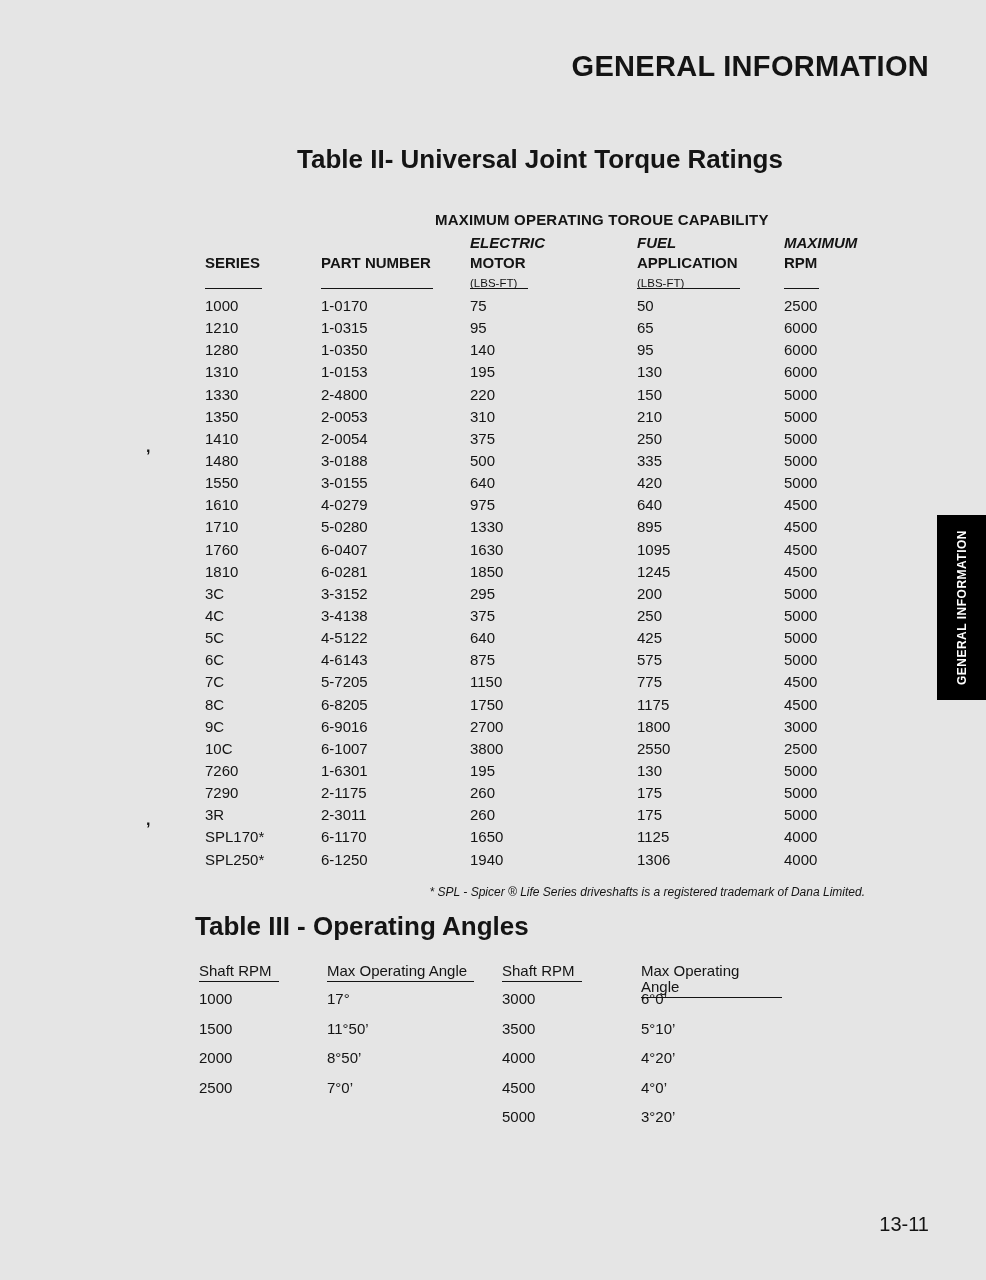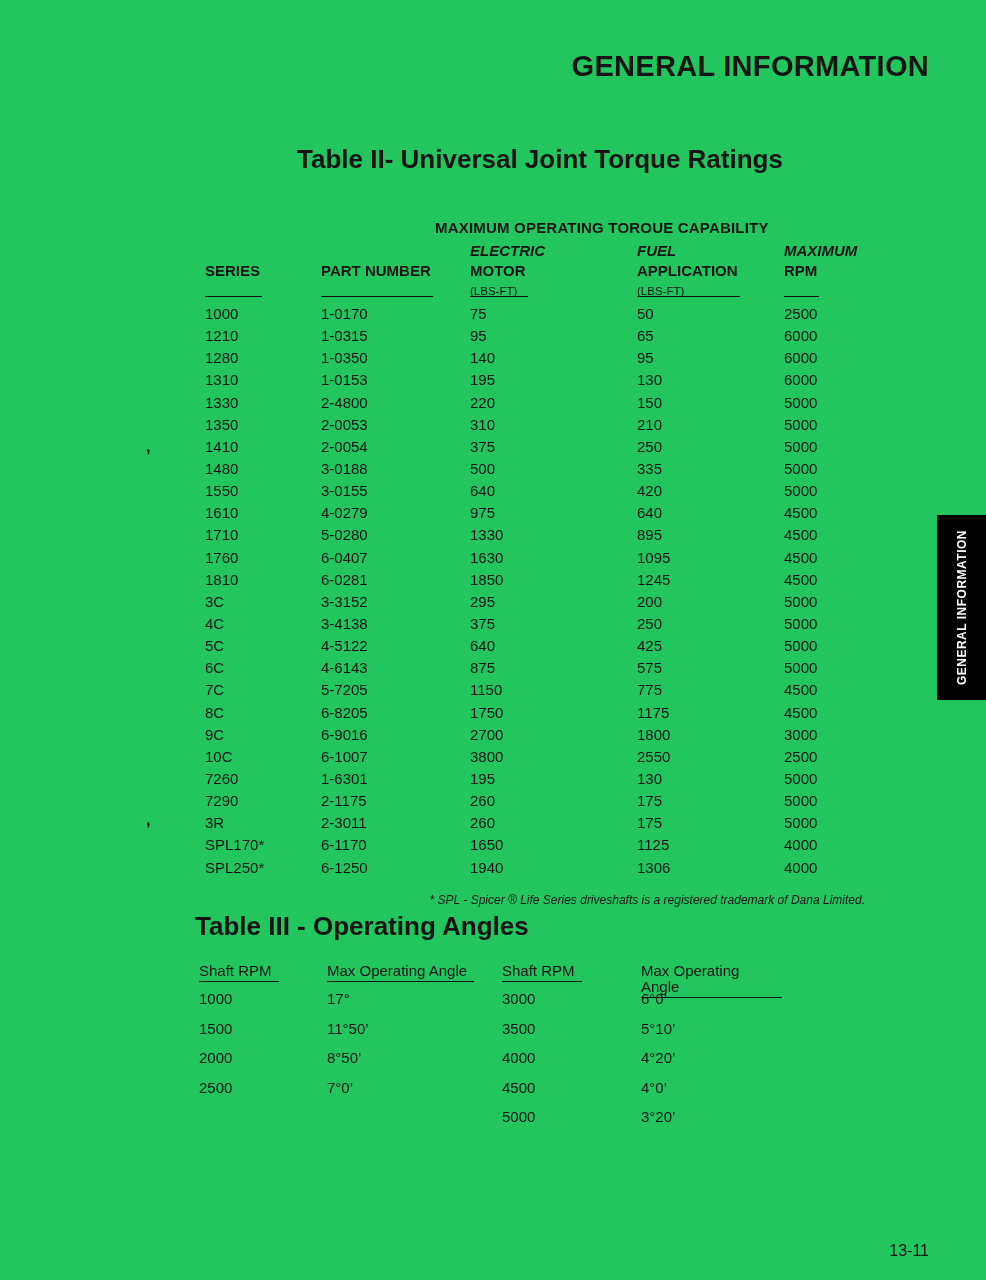--- a/index.html
+++ b/index.html
@@ -1,21 +1,21 @@
 <!DOCTYPE html>
 <html><head>
 <meta charset="utf-8">
 <style>
   * { margin: 0; padding: 0; box-sizing: border-box; }
   html, body { background: #ffffff; }
   .page {
     position: relative;
     width: 986px;
     height: 1280px;
-    background: #22c55e;
+    background: #e5e5e5;
     font-family: "Liberation Sans", sans-serif;
     color: #141414;
     overflow: hidden;
   }
 
   .doc-header {
     position: absolute;
     top: 50px;
     right: 57px;
     font-size: 29px;
@@ -31,21 +31,21 @@
     width: 670px;
     text-align: center;
     font-size: 26px;
     font-weight: bold;
   }
 
   
   .t2 {
     position: absolute;
     left: 205px;
-    top: 220px;
+    top: 212px;
     width: 660px;
   }
   .t2-caption {
     padding-left: 230px;
     font-size: 15px;
     font-weight: bold;
     letter-spacing: 0.2px;
     line-height: 15px;
     height: 23px;
     white-space: nowrap;
@@ -131,23 +131,23 @@
     position: absolute;
     font-size: 16px;
     font-weight: bold;
     color: #141414;
   }
   .mark1 { left: 146px; top: 438px; }
   .mark2 { left: 146px; top: 811px; }
 
   .page-number {
     position: absolute;
-    top: 1242px;
+    top: 1213px;
     right: 57px;
-    font-size: 16px;
+    font-size: 20px;
     text-align: center;
   }
 </style>
 </head>
 <body>
 
 <div class="page">
 
   <div class="doc-header">GENERAL INFORMATION</div>
 

